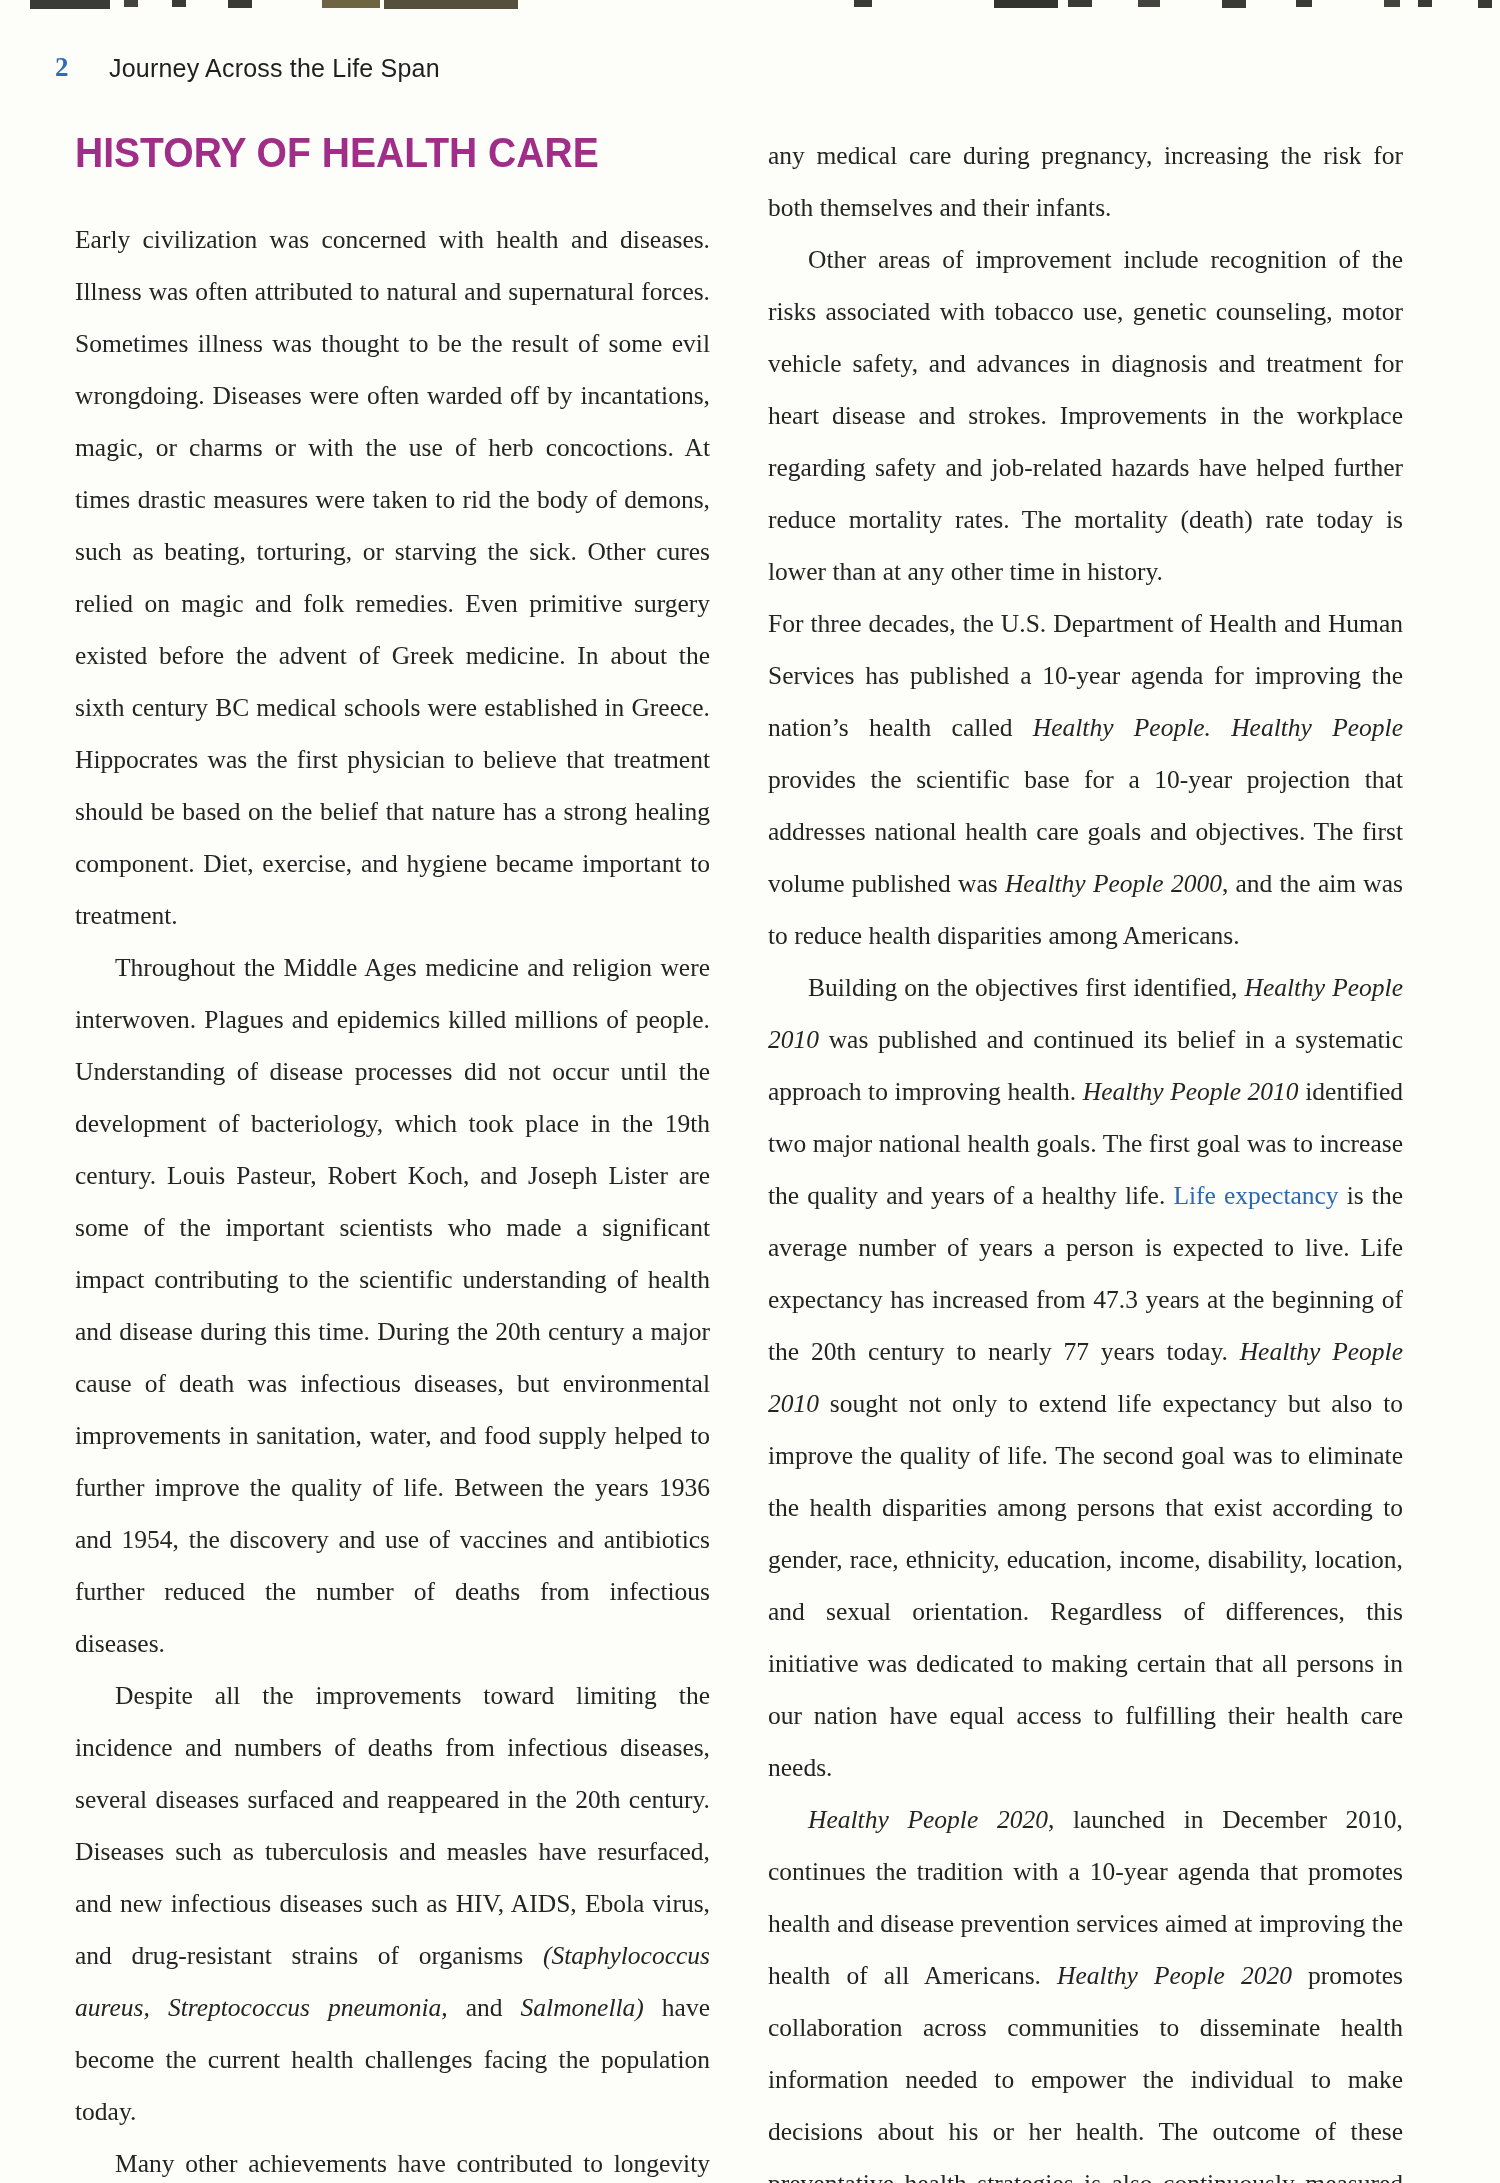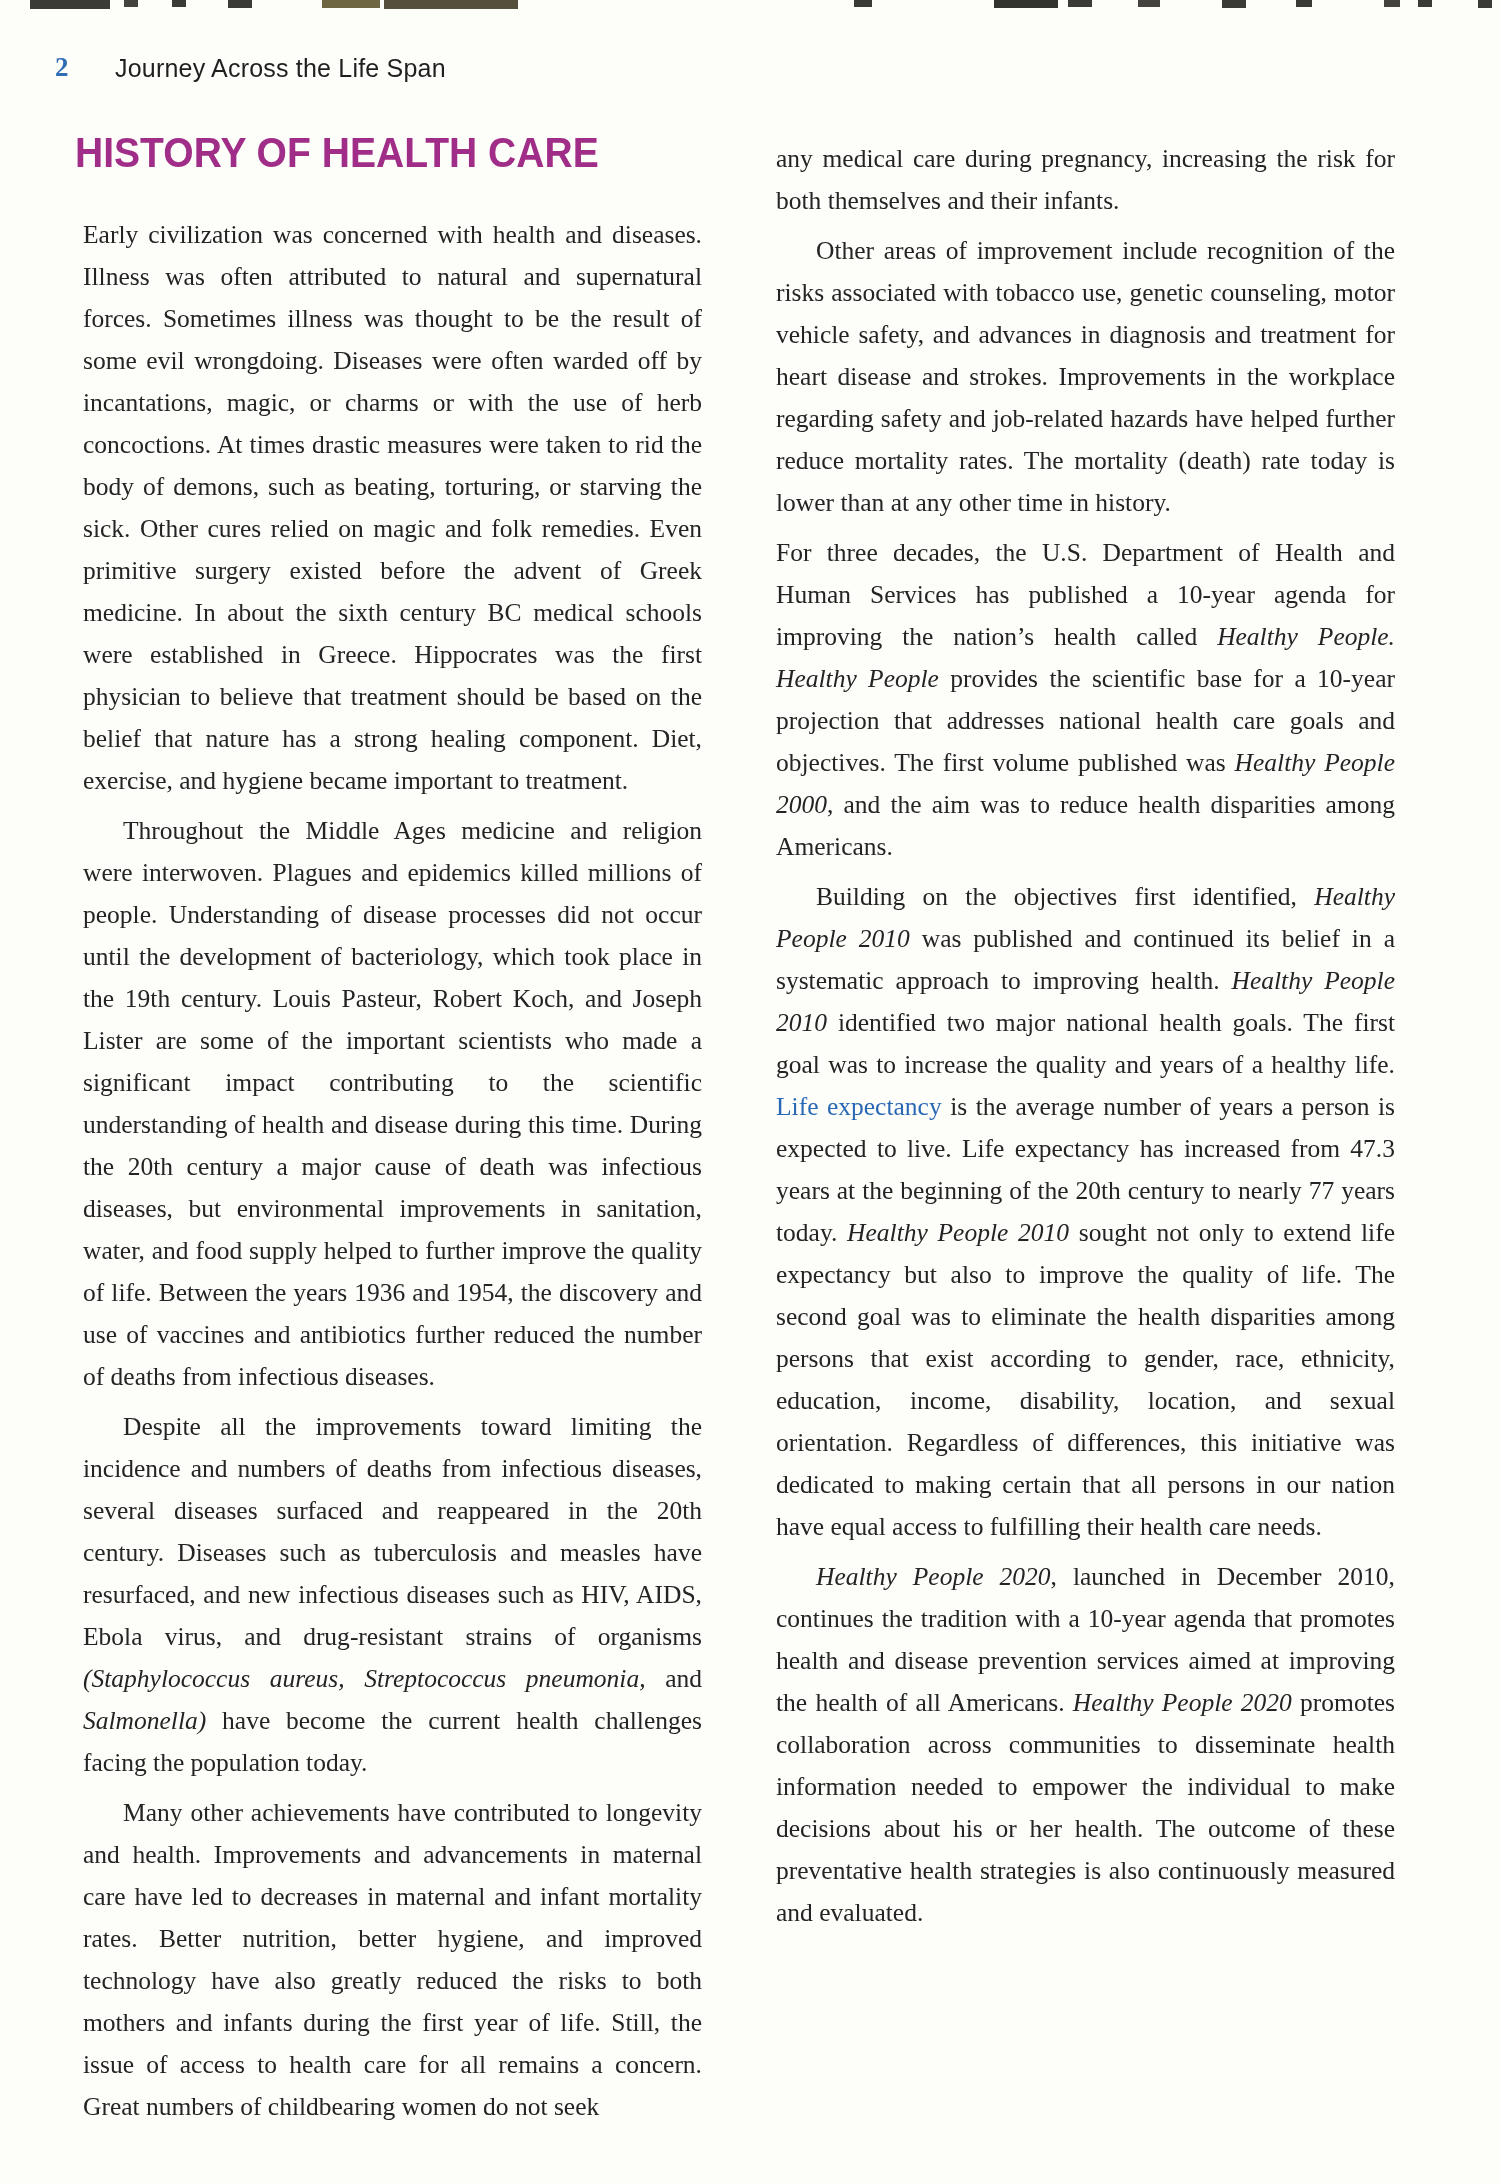--- a/index.html
+++ b/index.html
@@ -18,21 +18,21 @@
   .scan-strip{position:absolute;top:0;left:0;width:100%;height:12px;}
   .scan-strip i{position:absolute;top:0;display:block;}
   
   .page-header{position:relative;height:30px;}
   .page-num{
     position:absolute;left:-20px;top:0;
     font-family:"Liberation Serif",serif;
     font-size:27px;font-weight:bold;color:var(--pagenum,#2f6eb4);
   }
   .running-head{
-    position:absolute;left:40px;top:2px;
+    position:absolute;left:34px;top:2px;
     font-family:"Liberation Sans",sans-serif;
     font-size:25px;color:#1f1f1f;letter-spacing:.2px;
   }
   
   .columns{display:flex;gap:58px;margin-top:48px;align-items:flex-start;}
   .col{flex:1;min-width:0;}
   .main-heading{
     font-family:"Liberation Sans",sans-serif;
     font-weight:700;font-size:42px;line-height:46px;
     color:var(--purple,#a02d87);
@@ -40,22 +40,22 @@
     transform:scaleX(.93);transform-origin:left center;
     white-space:nowrap;
   }
   .sub-heading{
     font-family:"Liberation Sans",sans-serif;
     font-weight:700;font-size:38px;line-height:40px;
     color:var(--navy,#1d3c6d);
     margin:20px 0 22px 0;letter-spacing:.3px;
   }
   .para{
-    margin:8px;
-    font-size:25.5px;line-height:42px;
+    margin:0;
+    font-size:25.5px;line-height:52px;
     text-align:justify;
   }
   .para.indent{text-indent:40px;}
   .it{font-style:italic;}
   .term-link{color:var(--link,#2968b5);}
 </style>
 </head>
 <body>
 
 <div class="page">

